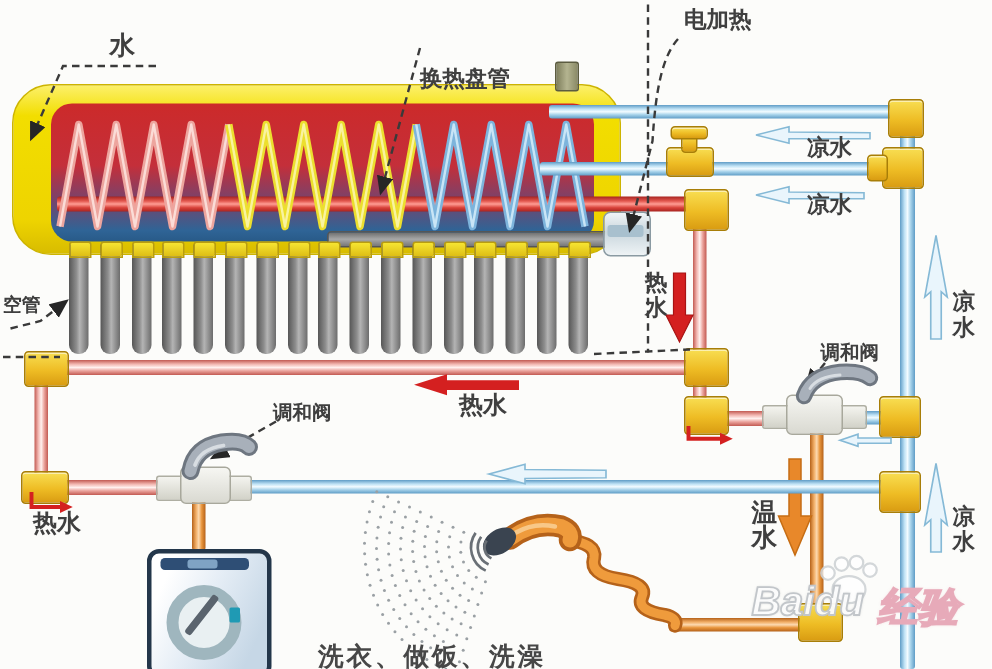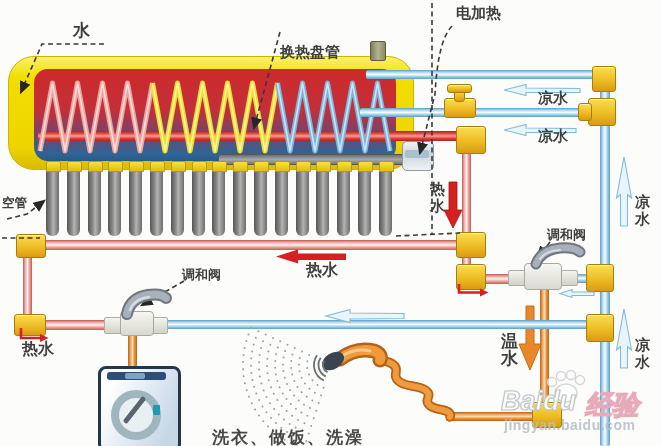--- a/index.html
+++ b/index.html
@@ -377,14 +377,13 @@
   <div class="lbl" style="left:2px;top:195px;font-size:12.5px;">空管</div>
   <div class="lbl" style="left:306px;top:260px;font-size:16px;">热水</div>
   <div class="lbl" style="left:182px;top:266px;font-size:13px;">调和阀</div>
   <div class="lbl" style="left:547px;top:226px;font-size:13px;">调和阀</div>
   <div class="lbl" style="left:22px;top:339px;font-size:16px;">热水</div>
   <div class="lbl-v" style="left:501px;top:333px;font-size:17px;">温水</div>
   <div class="lbl" style="left:212px;top:426px;font-size:17px;letter-spacing:2px;color:#474747;">洗衣、做饭、洗澡</div>
 
   <div id="wm-jy" style="left:585px;top:387px;">经验</div>
   <div id="wm-baidu" style="left:501px;top:386px;">Baidu</div>
-  <div id="wm-url" style="left:504px;top:417px;">jingyan.baidu.com</div>
 </div>
 
 </body></html>

